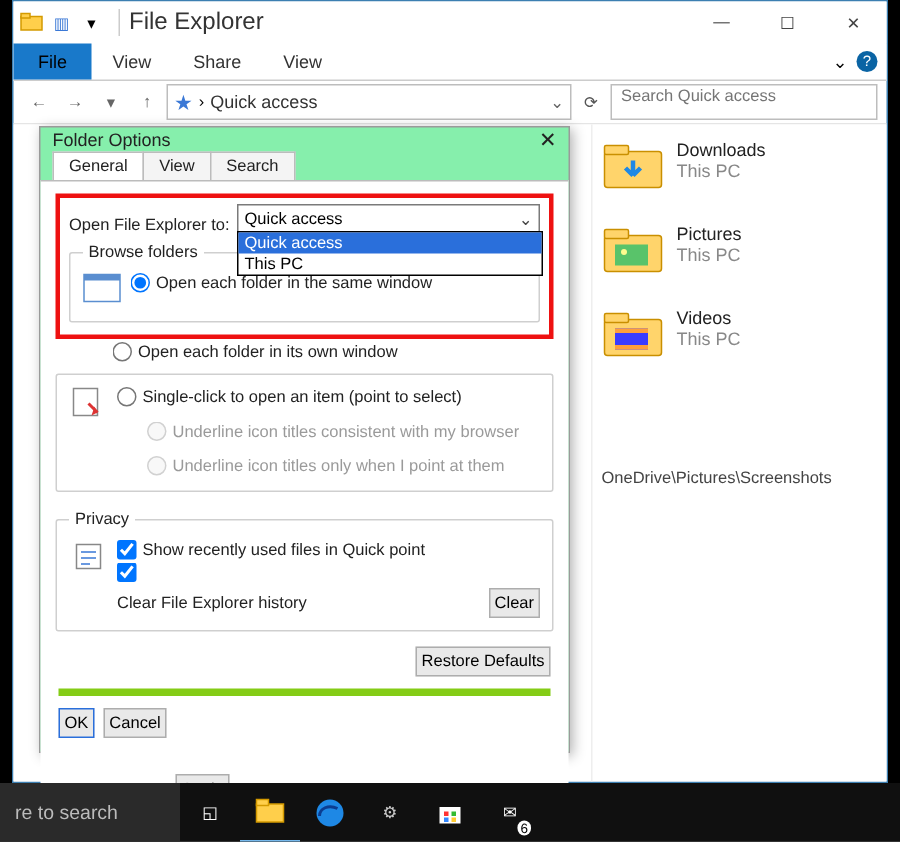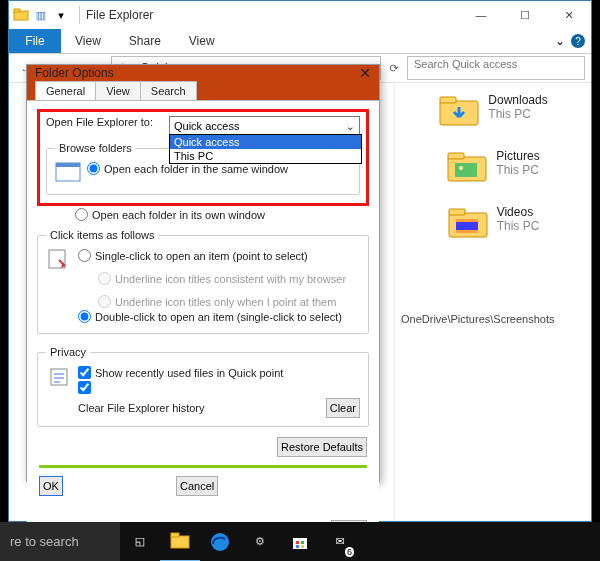--- a/index.html
+++ b/index.html
@@ -20,30 +20,30 @@
     display: flex;
     flex-direction: column;
   }
   .titlebar {
     height: 28px; display:flex; align-items:center;
     padding-left:4px;
     background:#fff;
   }
   .tb-icon { width:16px; height:16px; display:flex; align-items:center; justify-content:center; margin-right:4px;}
   .tb-sep { width:1px; height:18px; background:#ccc; margin:0 6px;}
-  .tb-title { font-size:12px; color:#333;}
+  .tb-title { font-size:16px; color:#333;}
   .tb-spacer { flex:1;}
   .win-btn { width:44px; height:28px; display:flex; align-items:center; justify-content:center; color:#444;}
   .ribbon-tabs {
     height:24px; display:flex; align-items:stretch;
     background:#fff; border-bottom:1px solid #ccc;
     font-size:12px;
   }
   .ribbon-file {
-    background:#1979ca; color:#fef9c3; width:52px;
+    background:#1979ca; color:#000000; width:52px;
     display:flex; align-items:center; justify-content:center;
   }
   .ribbon-tab { padding:0 14px; display:flex; align-items:center; color:#333;}
   .ribbon-right { margin-left:auto; display:flex; align-items:center; padding-right:6px; gap:6px;}
   .help-circle{width:14px;height:14px;border-radius:50%;background:#0a64a4;color:#fff;display:flex;align-items:center;justify-content:center;font-size:10px;}
   .addr-row {
     height:28px; display:flex; align-items:center; gap:2px;
     padding:0 6px; border-bottom:1px solid #e5e5e5;
   }
   .nav-btn{width:22px;height:22px;display:flex;align-items:center;justify-content:center;color:#666;}
@@ -53,46 +53,46 @@
   }
   .star{color:#3a78d6;font-size:14px;}
   .addr-text{font-size:12px;color:#333;}
   .addr-drop{margin-left:auto;color:#666;}
   .refresh{width:22px;height:22px;display:flex;align-items:center;justify-content:center;color:#555;}
   .search-box{width:168px;height:22px;border:1px solid #bdbdbd;display:flex;align-items:flex-start;padding:0 4px;color:#777;}
   .search-box input{border:none;outline:none;font:inherit;color:#333;width:100%;background:transparent;}
   .fe-body { flex:1; display:flex; background:#fff;}
   .fe-left { width:385px; border-right:1px solid #eee;}
   .fe-right { flex:1; padding:10px 6px 0 6px; font-size:12px;}
-  .lib-item { display:flex; gap:8px; margin-bottom:18px;justify-content:center;}
+  .lib-item { display:flex; gap:8px; margin-bottom:18px;}
   .lib-thumb { width:42px; height:38px; display:flex; align-items:center; justify-content:center;}
   .lib-name { color:#222;}
   .lib-loc  { color:#888;}
   .statuspath{ color:#444; font-size:11px; margin-top:70px;}
 
   
   .folder-svg{width:40px;height:34px;}
 
   .fo-dialog {
     position:absolute;
-    left:26px; top:64px;
+    left:26px; top:84px;
     width:352px; height:416px;
-    background:#c2410c; border:1px solid #9a9a9a;
+    background:#86efac; border:1px solid #9a9a9a;
     box-shadow:2px 2px 8px rgba(0,0,0,.3);
     display:flex; flex-direction:column;
     font-size:11px; color:#222;
   }
   .fo-title { height:26px; display:flex; align-items:center; padding:0 8px; font-size:12px;}
   .fo-close { margin-left:auto; font-size:14px;}
   .fo-tabs { height:22px; display:flex; align-items:flex-end; padding-left:8px;}
   .fo-tab { padding:3px 10px; border:1px solid #bcbcbc; border-bottom:none; background:#fff; margin-right:-1px;}
   .fo-tab.inactive { background:#f4f4f4;}
   .fo-body { flex:1; border-top:1px solid #bcbcbc; padding:8px 10px 6px 10px; background:#fff; display:flex; flex-direction:column;}
   .red-box { border:3px solid #e11; padding:4px 6px 8px 6px;}
-  .row{display:flex;align-items:flex-start;gap:16px;}
+  .row{display:flex;align-items:flex-end;gap:5px;}
   .combo {
     flex:1; height:18px; border:1px solid #7a7a7a; background:#fff;
     display:flex; align-items:center; padding:0 4px; position:relative;
     color:#000;
   }
   .combo-arrow{margin-left:auto;color:#444;}
   .combo-list{
     position:absolute; left:-1px; top:17px; width:calc(100% + 2px);
     border:1px solid #000; background:#fff; z-index:5;
   }
@@ -265,45 +265,40 @@
     </div>
 
     <div style="margin-left:38px;">
       <label class="optrow">
         <input type="radio" name="bf" style="">
         <span>Open each folder in its own window</span>
       </label>
     </div>
 
     <fieldset>
-      <legend>Click items as follows</legend>
       <div style="display:flex;gap:6px;">
         <div class="fo-icon">
           <svg width="24" height="24" viewBox="0 0 24 24">
               <rect x="2" y="2" width="16" height="18" fill="#fff" stroke="#888"></rect>
               <path d="M12 12l6 6" stroke="#d33" stroke-width="2"></path>
               <path d="M14 20l4-2-2-4" fill="#d33"></path>
             </svg>
         </div>
         <div style="flex:1">
           <label class="optrow">
             <input type="radio" name="ci" style="">
             <span>Single-click to open an item (point to select)</span>
           </label>
           <label class="optrow sub">
             <input type="radio" name="ul" disabled="" style="">
             <span>Underline icon titles consistent with my browser</span>
           </label>
           <label class="optrow sub">
             <input type="radio" name="ul" disabled="" style="">
             <span>Underline icon titles only when I point at them</span>
-          </label>
-          <label class="optrow">
-            <input type="radio" name="ci" checked="" style="">
-            <span>Double-click to open an item (single-click to select)</span>
           </label>
         </div>
       </div>
     </fieldset>
 
     <fieldset>
       <legend>Privacy</legend>
       <div style="display:flex;gap:6px;">
         <div class="fo-icon">
           <svg width="22" height="22" viewBox="0 0 22 22">
@@ -327,21 +322,21 @@
         </div>
       </div>
     </fieldset>
 
     <div class="btn-row">
       <button class="btn">Restore Defaults</button>
     </div>
 
     <div style="flex:1"></div>
 
-    <div class="btn-row" style="justify-content:space-between;border-top:3px solid #84cc16;padding-top:8px;">
+    <div class="btn-row" style="justify-content:flex-start;border-top:5px solid #84cc16;padding-top:8px;">
       <button class="btn primary">OK</button>
       <button class="btn">Cancel</button>
       <button class="btn disabled">Apply</button>
     </div>
   </div>
 </div>
 
 <div class="taskbar">
   <div class="tb-search">re to search</div>
   <div class="tb-item">◱</div>

